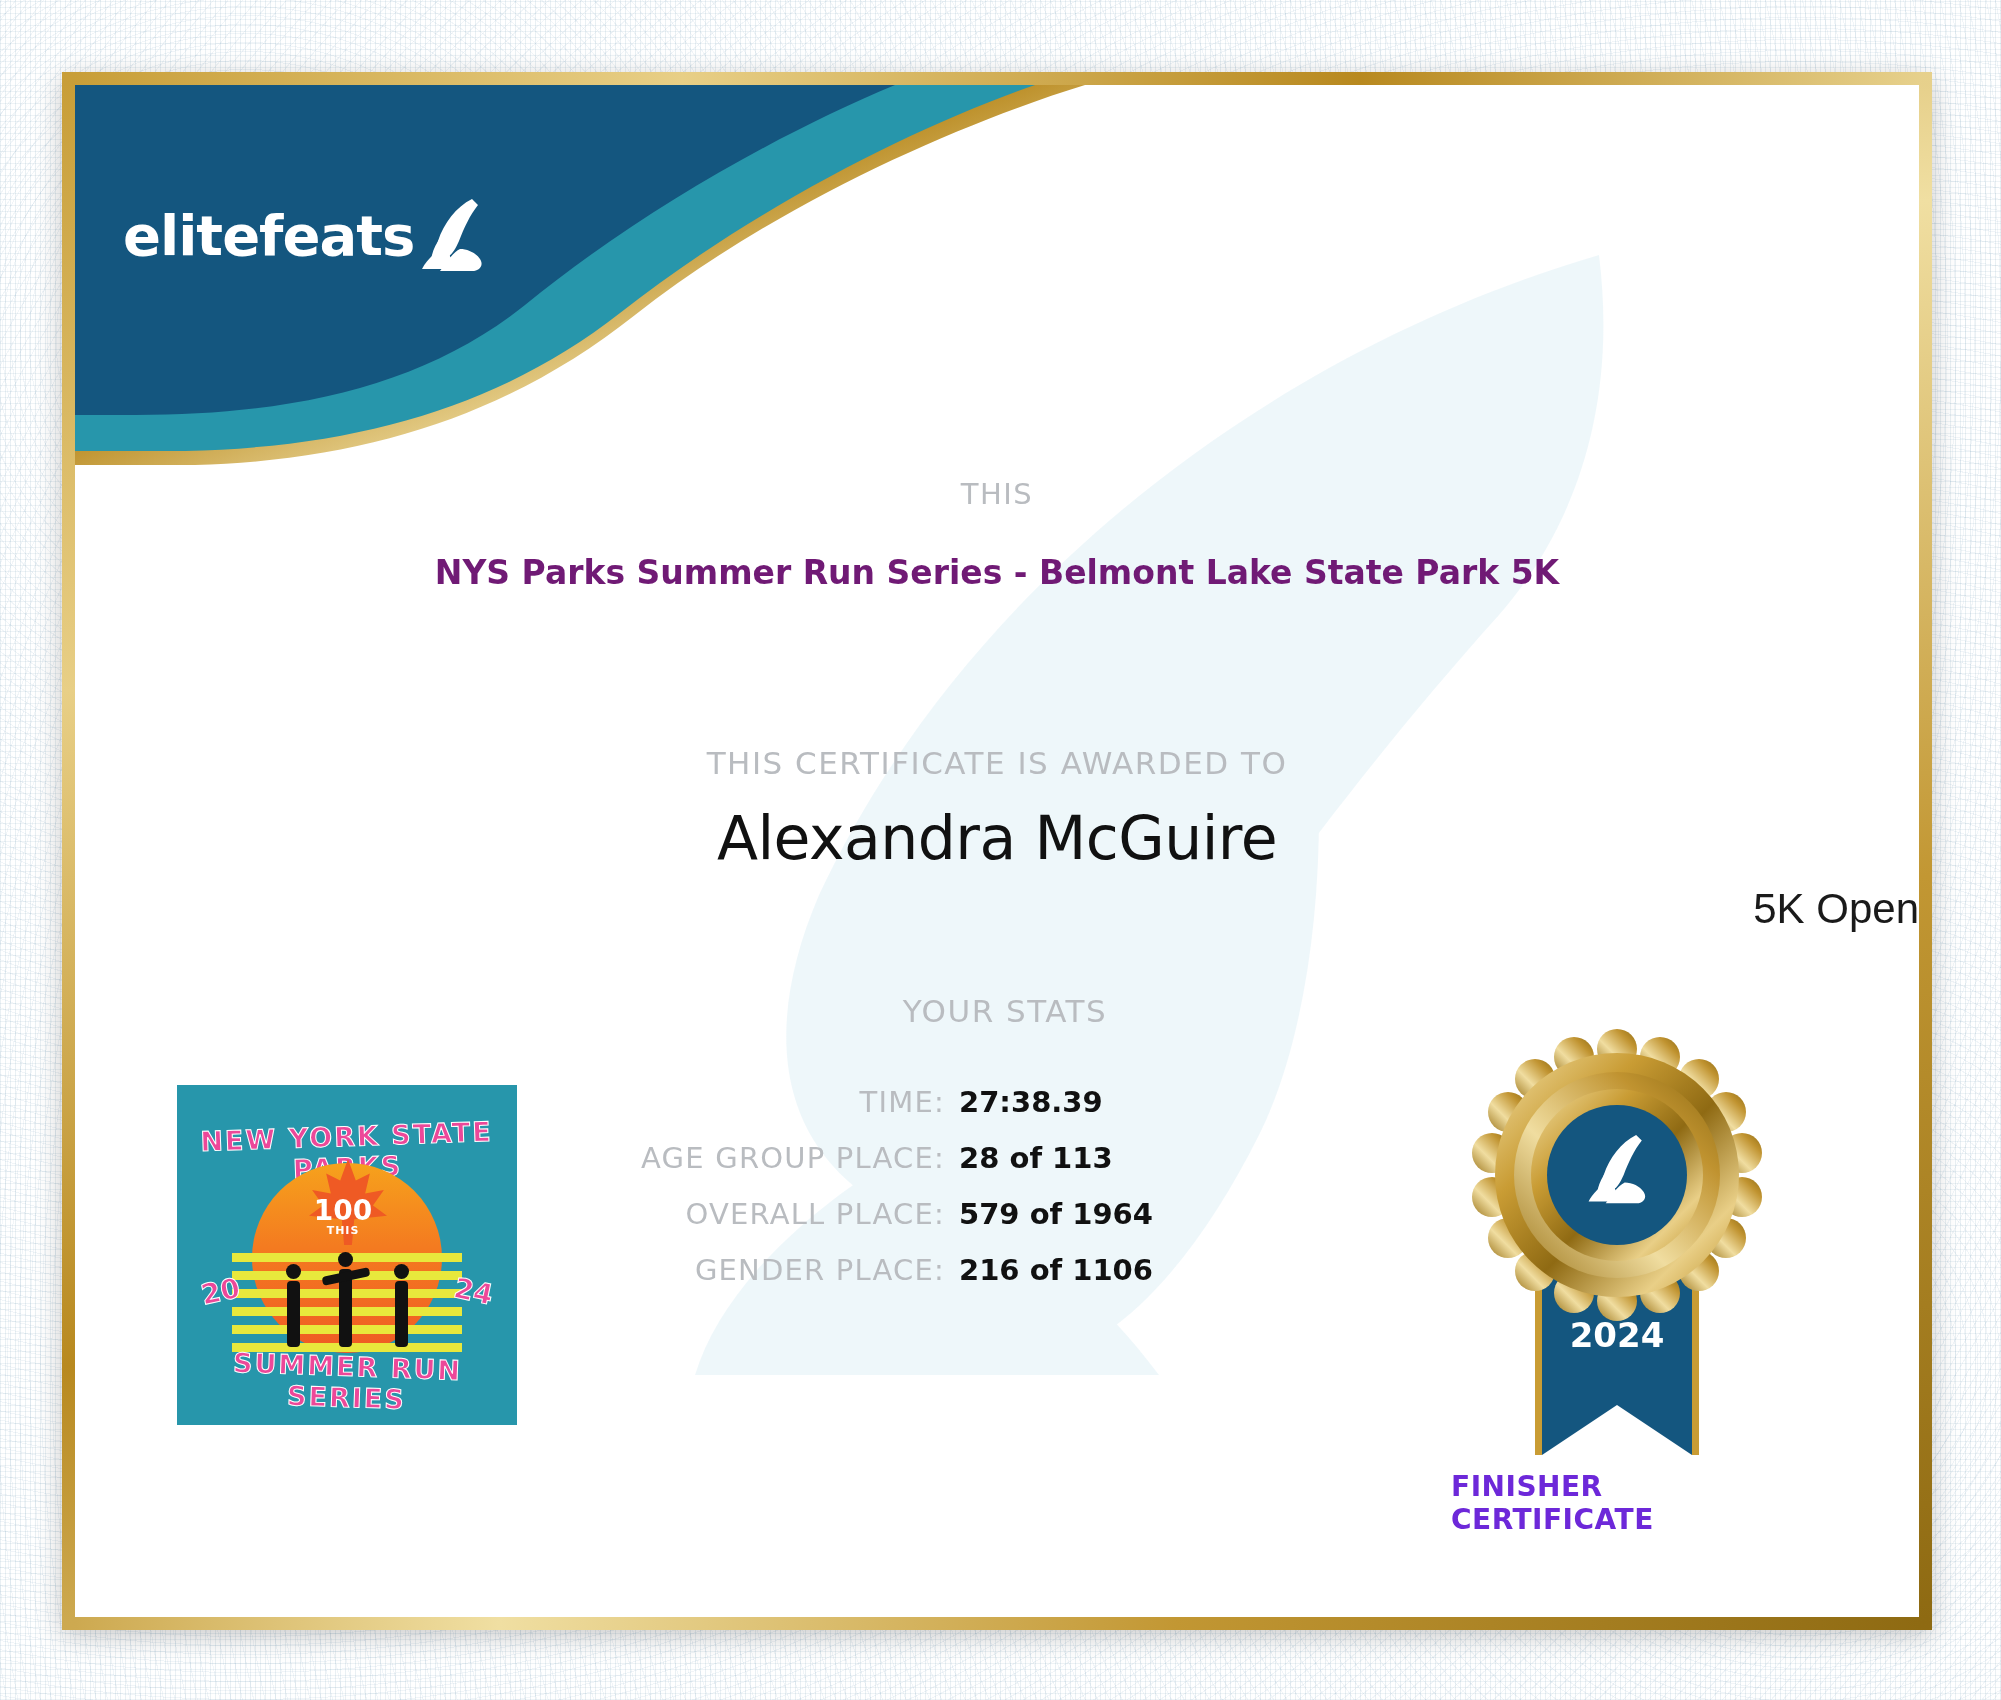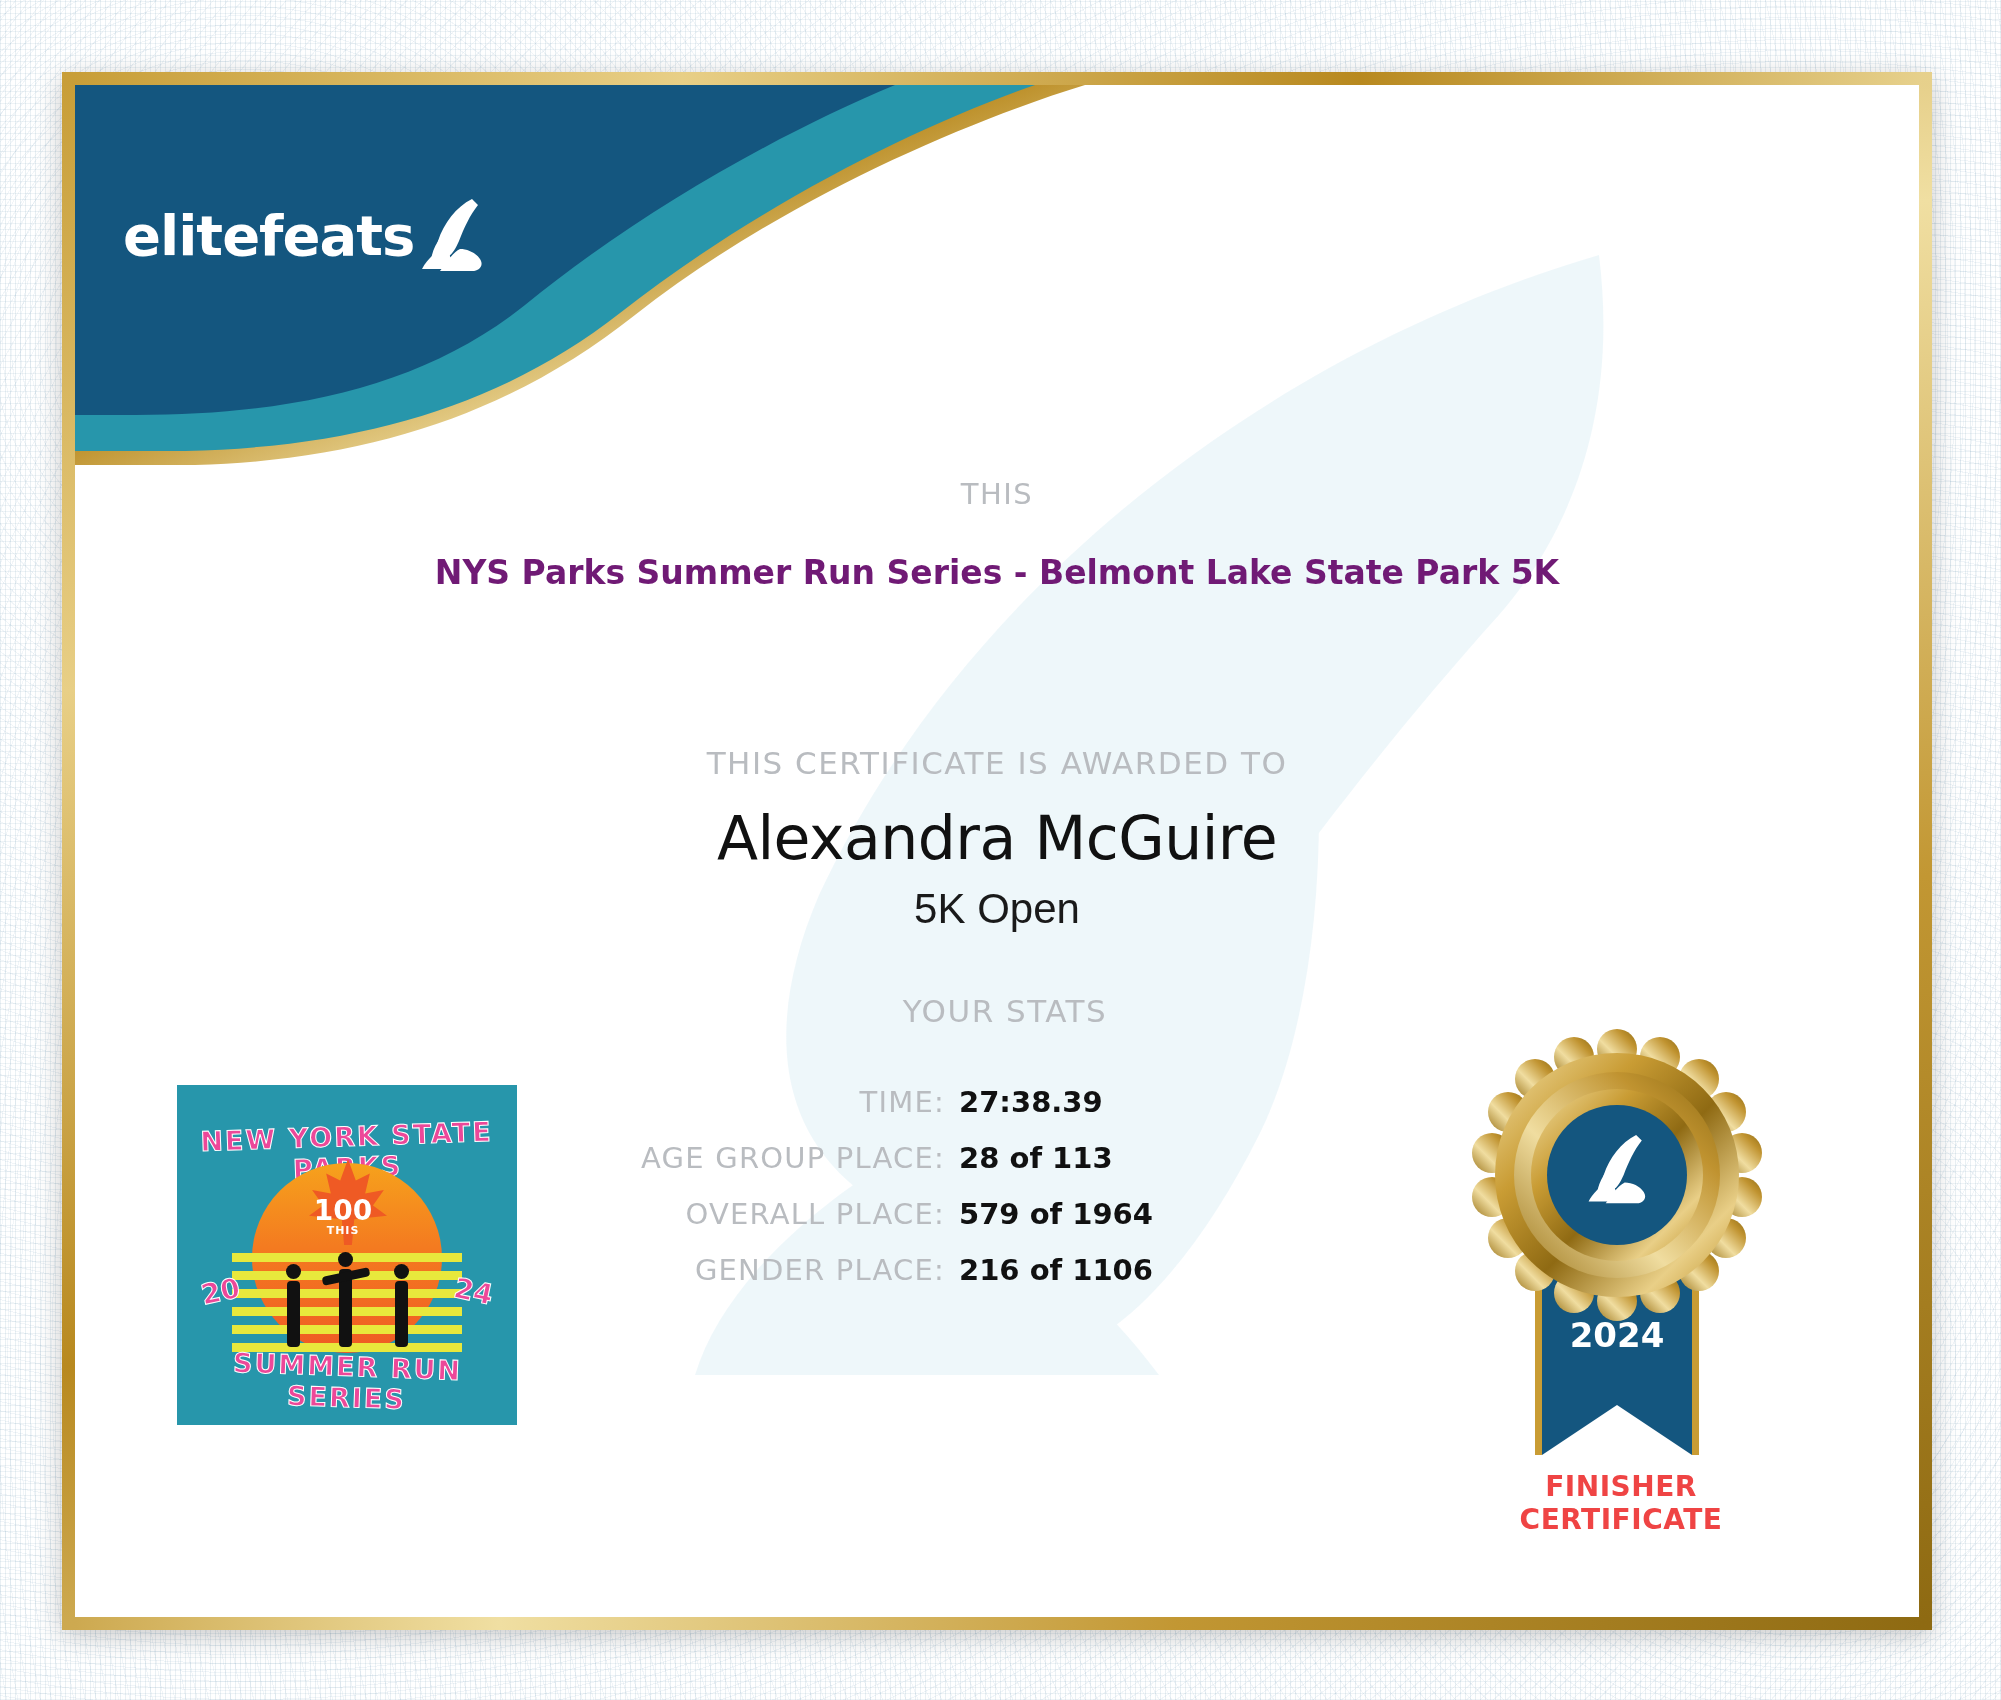--- a/index.html
+++ b/index.html
@@ -131,21 +131,21 @@
     font-size: 60px;
     font-weight: 400;
     color: #111111;
     font-family: "DejaVu Sans", sans-serif;
     letter-spacing: -0.5px;
   }
   .division {
     position: absolute;
     left: 0; right: 0;
     top: 800px;
-    text-align: center;
+    text-align: right;
     font-size: 42px;
     color: #1a1a1a;
     font-family: "Liberation Sans", sans-serif;
   }
   .stats-label {
     position: absolute;
     left: 16px; right: 0;
     top: 908px;
     text-align: center;
     font-size: 31px;
@@ -274,22 +274,21 @@
     right: 152px;
     top: 940px;
     width: 300px;
     height: 470px;
   }
   .badge-caption {
     position: absolute;
     right: 128px;
     top: 1385px;
     width: 340px;
-    text-align: center;
-    color: #ef4444;
+    color: #6d28d9;
     font-size: 28px;
     font-weight: 700;
     line-height: 1.18;
     font-family: "DejaVu Sans", sans-serif;
     letter-spacing: 0.5px;
   }
 </style>
 </head>
 <body>
 

